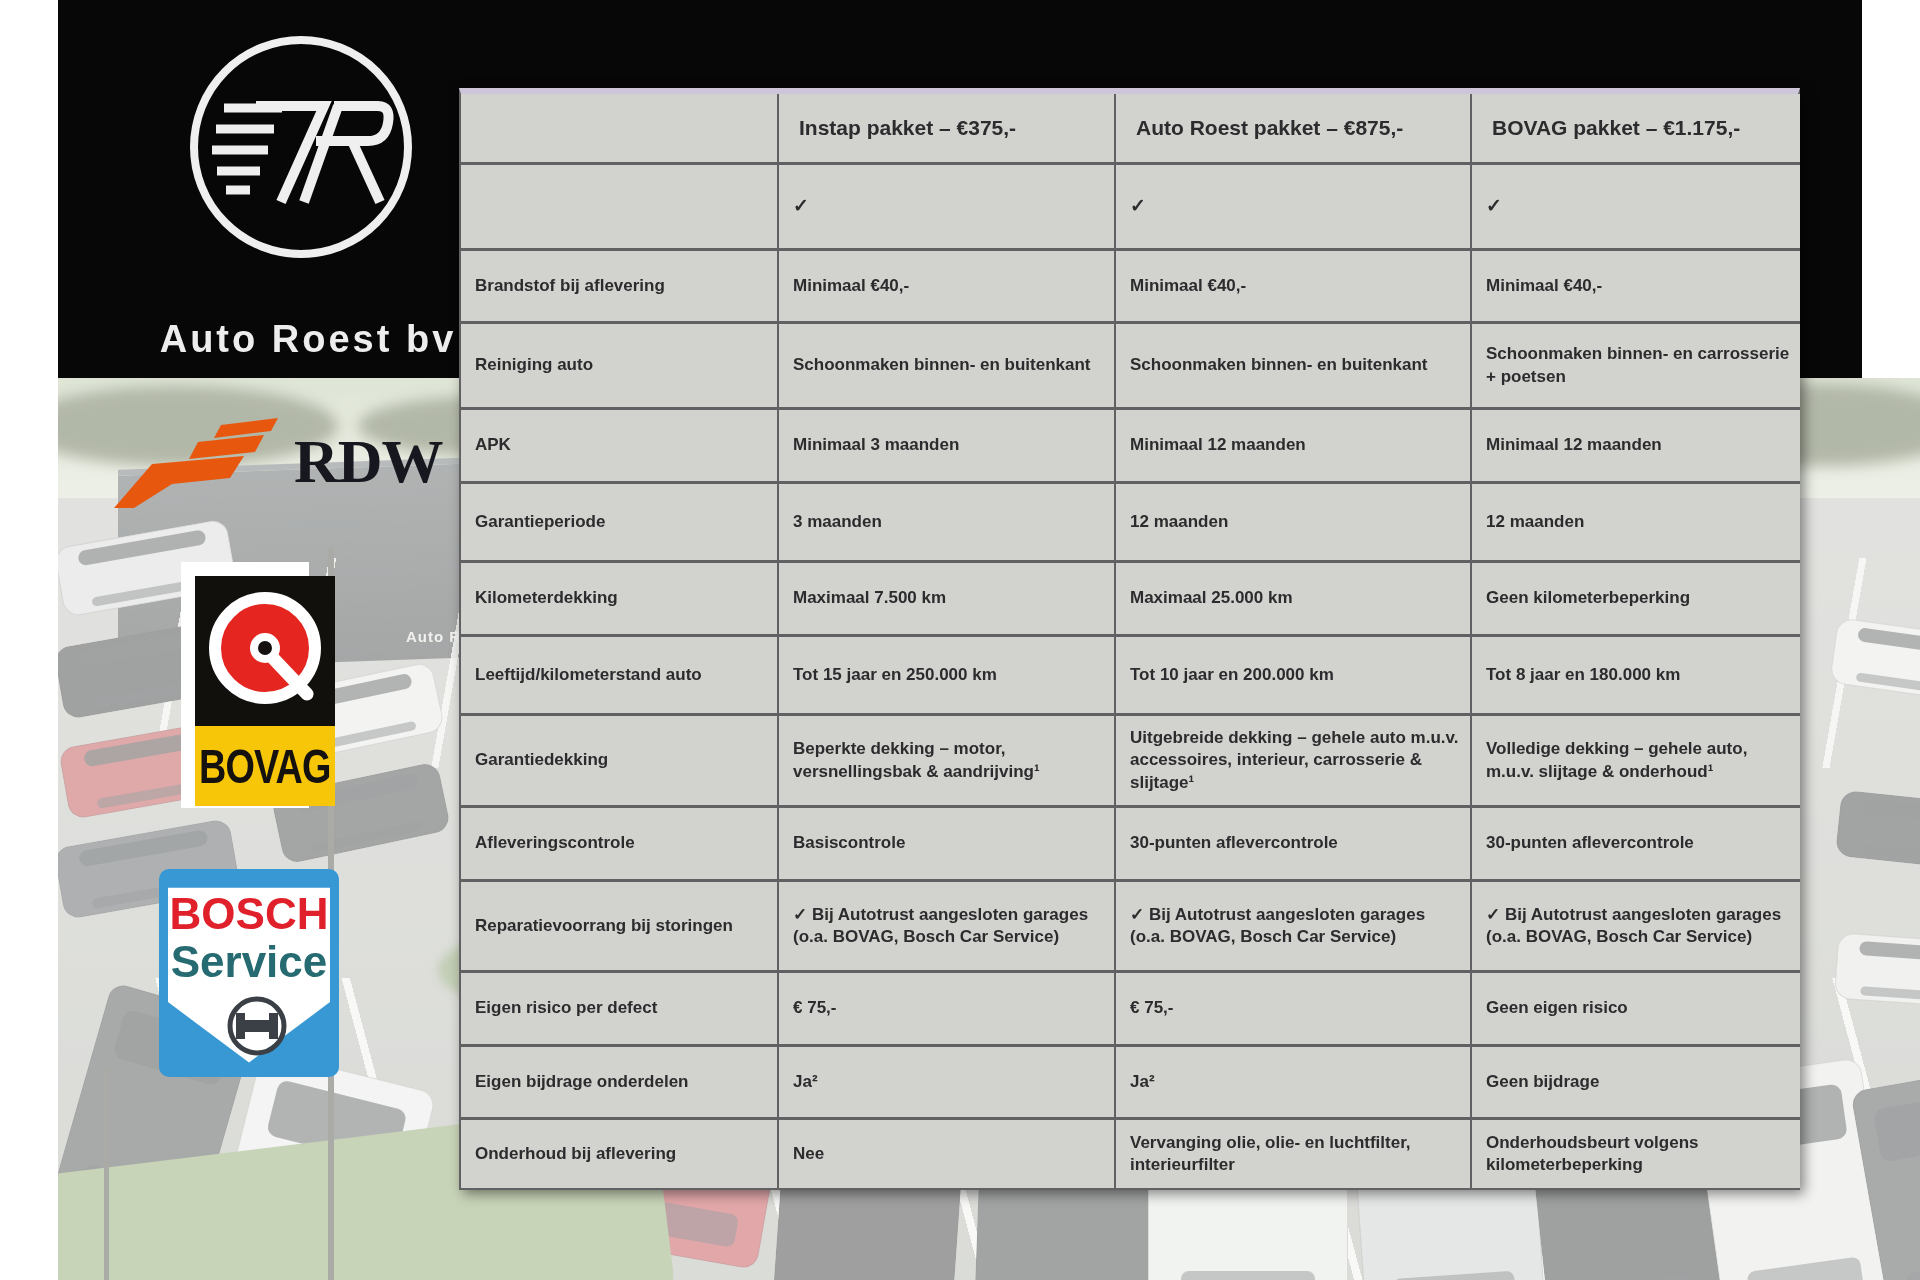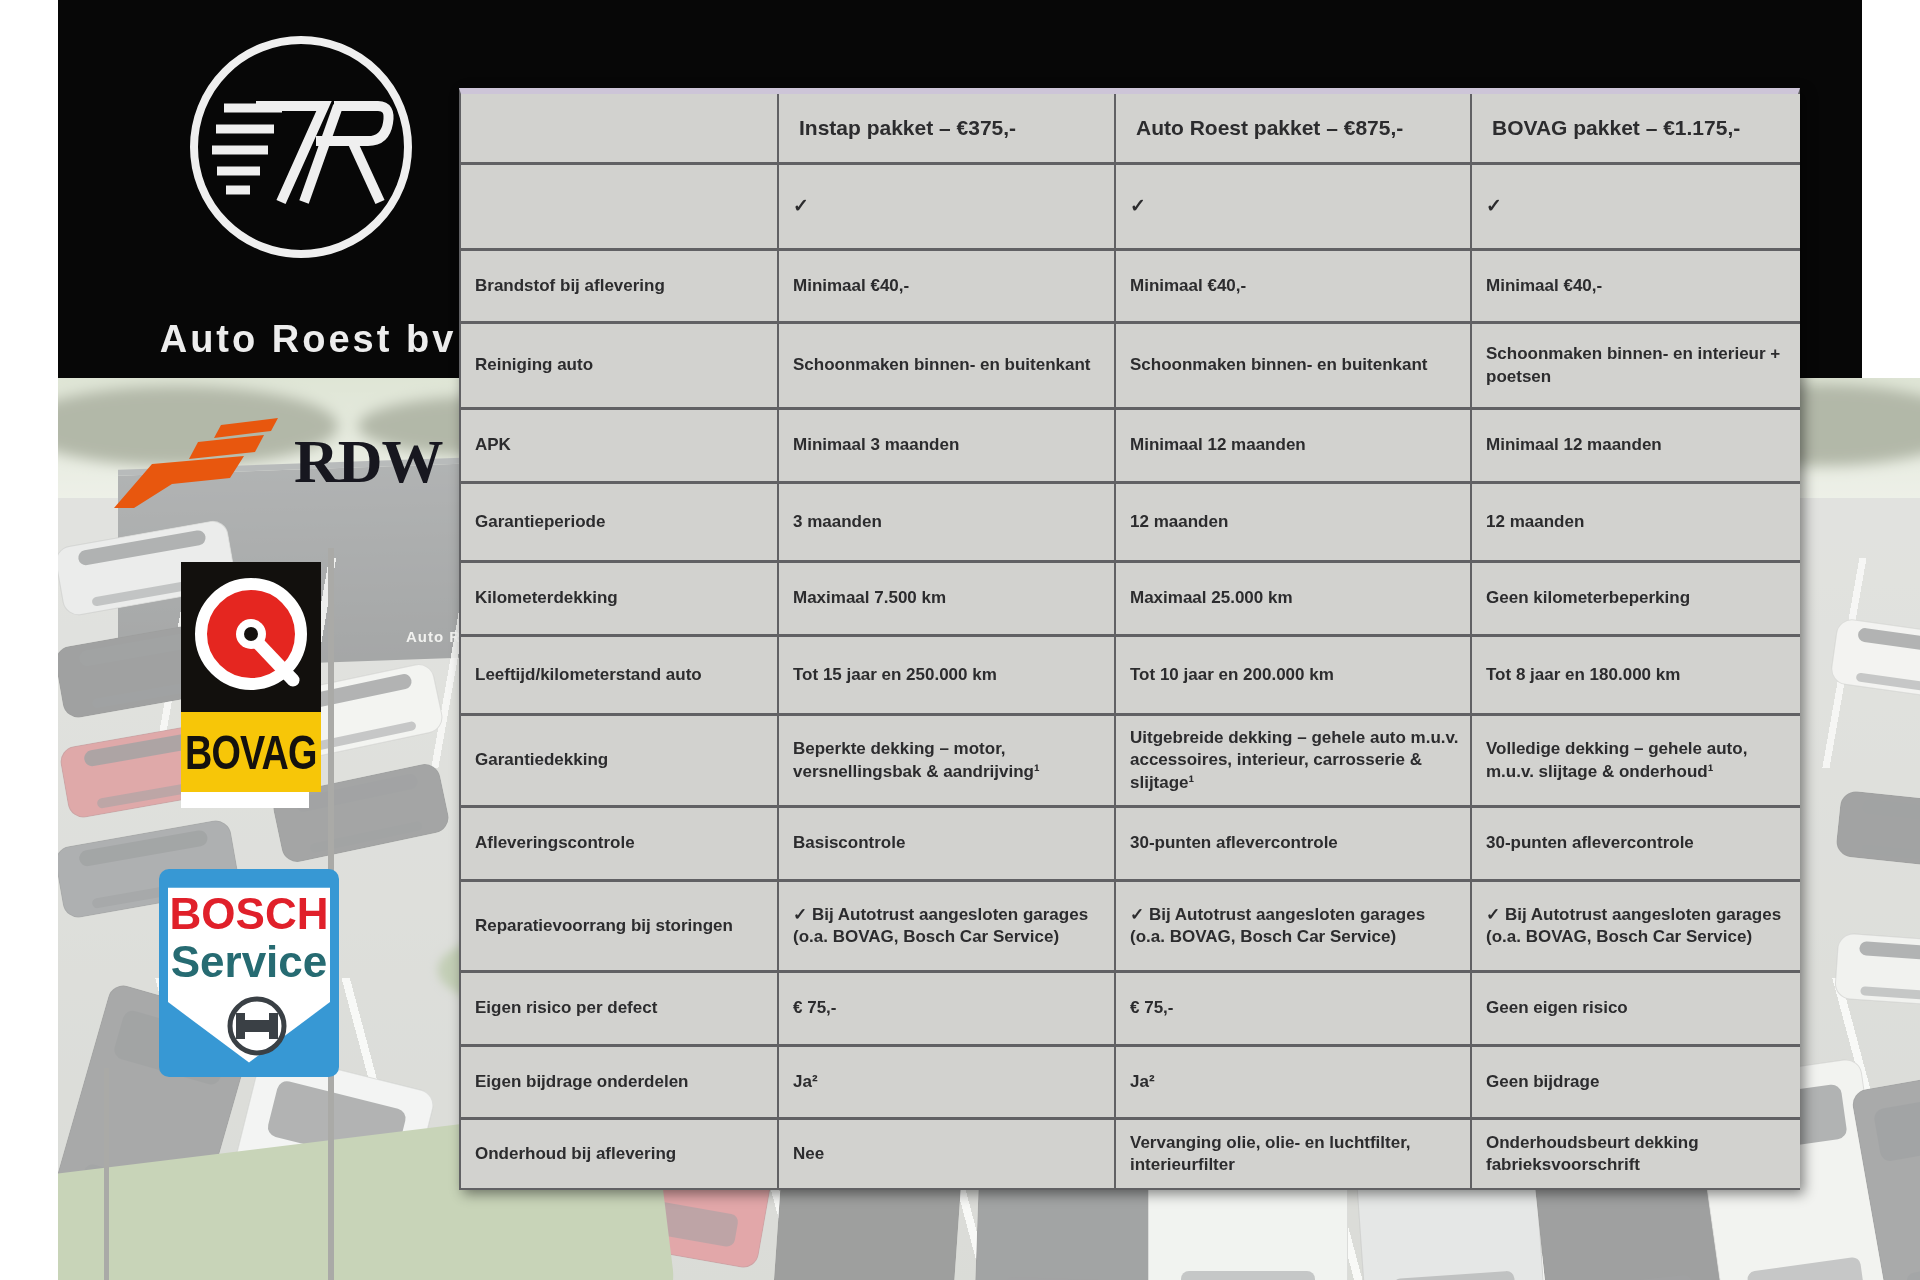--- a/index.html
+++ b/index.html
@@ -46,21 +46,21 @@
              color:#ededed; font-size:38px; font-weight:700; letter-spacing:3px; z-index:2;
              white-space:nowrap; }
 
   
   .rdw { position:absolute; left:112px; top:416px; z-index:6; display:flex; align-items:flex-start;gap:12px; }
   .rdw-text { font-family:"Liberation Serif", serif; font-weight:700; font-size:62px;
               color:#17171f; letter-spacing:-1px; line-height:1; margin-top:14px; }
 
   
   .bovag { position:absolute; left:181px; top:562px; width:128px; height:246px;
-           background:#ffffff; padding:0; z-index:6; }
+           background:#ffffff; padding:14px; z-index:6; }
   .bovag-top { position:relative; width:140px; height:150px; background:#12100d; }
   .bovag-bottom { width:140px; height:80px; background:#f7c608; display:flex;
                   align-items:center; justify-content:center; }
   .bovag-bottom span { font-size:43px; font-weight:700; color:#14110e;
                        transform:scale(.88,1.12); letter-spacing:-1px; }
 
   
   .bosch { position:absolute; left:159px; top:869px; width:180px; height:208px;
            background:#3798d4; border-radius:10px; z-index:6; overflow:hidden; }
   .bosch-white { position:absolute; inset:0; background:#ffffff;
@@ -207,21 +207,21 @@
     <div class="cell chk">✓</div>
 
     <div class="cell">Brandstof bij aflevering</div>
     <div class="cell">Minimaal €40,-</div>
     <div class="cell">Minimaal €40,-</div>
     <div class="cell">Minimaal €40,-</div>
 
     <div class="cell">Reiniging auto</div>
     <div class="cell">Schoonmaken binnen- en buitenkant</div>
     <div class="cell">Schoonmaken binnen- en buitenkant</div>
-    <div class="cell">Schoonmaken binnen- en interieur + poetsen</div>
+    <div class="cell">Schoonmaken binnen- en carrosserie + poetsen</div>
 
     <div class="cell">APK</div>
     <div class="cell">Minimaal 3 maanden</div>
     <div class="cell">Minimaal 12 maanden</div>
     <div class="cell">Minimaal 12 maanden</div>
 
     <div class="cell">Garantieperiode</div>
     <div class="cell">3 maanden</div>
     <div class="cell">12 maanden</div>
     <div class="cell">12 maanden</div>
@@ -257,15 +257,15 @@
     <div class="cell">Geen eigen risico</div>
 
     <div class="cell">Eigen bijdrage onderdelen</div>
     <div class="cell">Ja²</div>
     <div class="cell">Ja²</div>
     <div class="cell">Geen bijdrage</div>
 
     <div class="cell">Onderhoud bij aflevering</div>
     <div class="cell">Nee</div>
     <div class="cell">Vervanging olie, olie- en luchtfilter, interieurfilter</div>
-    <div class="cell">Onderhoudsbeurt dekking fabrieksvoorschrift</div>
+    <div class="cell">Onderhoudsbeurt volgens kilometerbeperking</div>
   </div>
 </div>
 
 </body></html>

